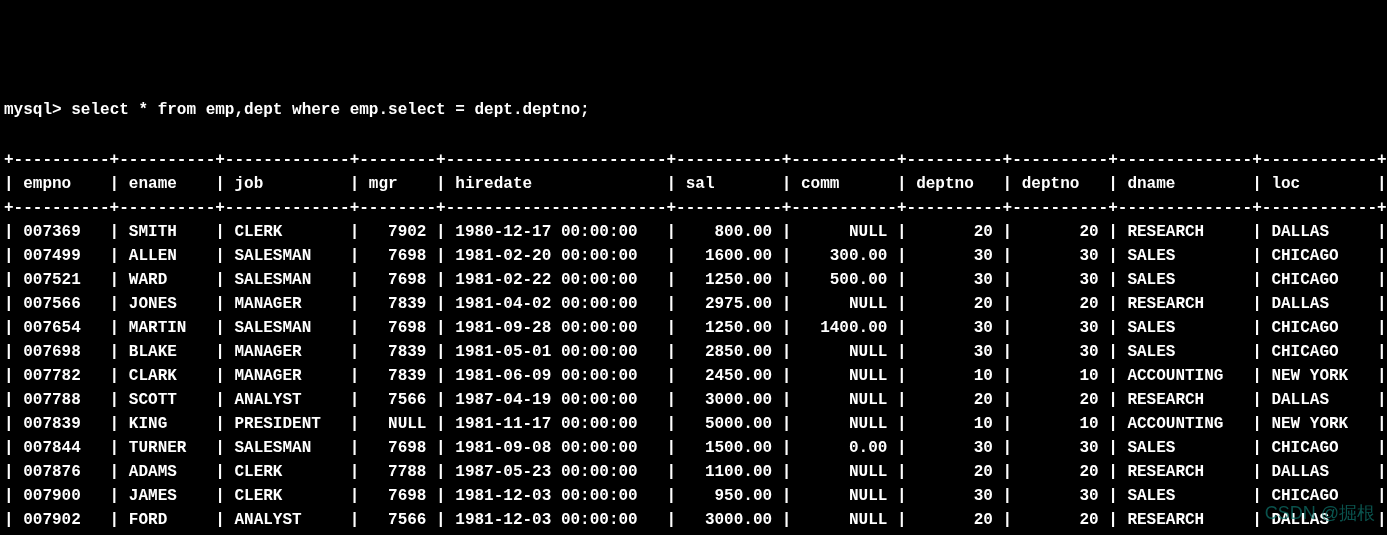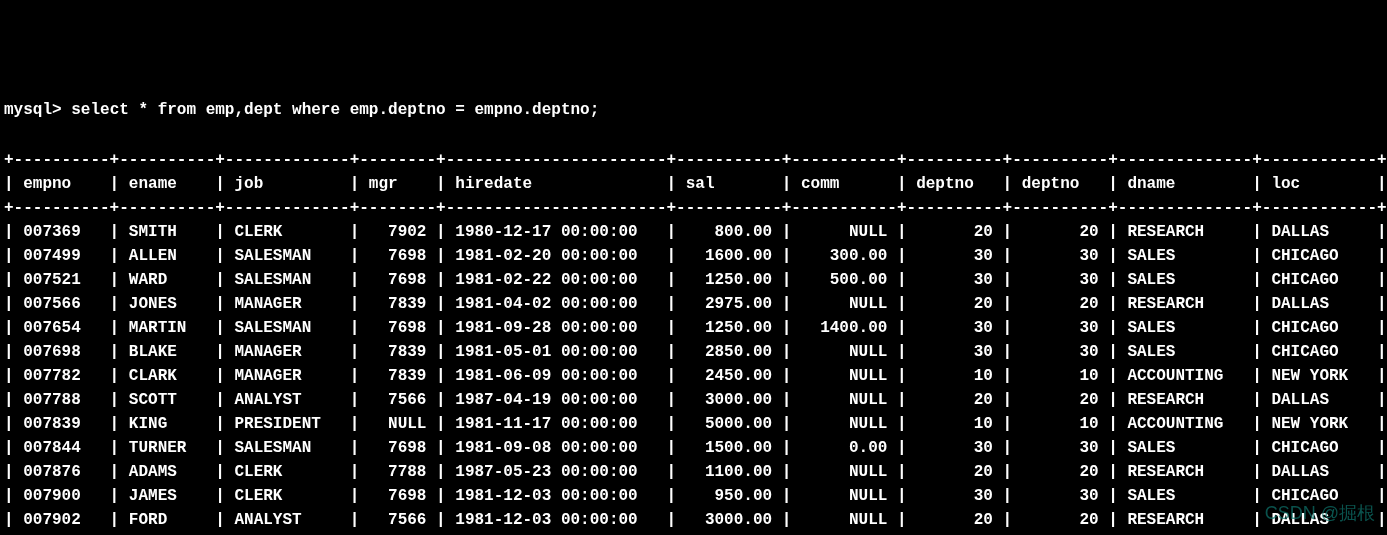--- a/index.html
+++ b/index.html
@@ -36,21 +36,21 @@
       font-size: 18px;
       font-weight: normal;
       opacity: 0.7;
     }
   </style>
 </head>
 <body>
 
 
 
-<div class="prompt-line"><span>mysql&gt; </span><span>select * from emp,dept where emp.deptno = empno.deptno;</span></div>
+<div class="prompt-line"><span>mysql&gt; </span><span>select * from emp,dept where emp.select = dept.deptno;</span></div>
 <div class="output" id="table-output">+----------+----------+-------------+--------+-----------------------+-----------+-----------+----------+----------+--------------+------------+
 | empno    | ename    | job         | mgr    | hiredate              | sal       | comm      | deptno   | deptno   | dname        | loc        |
 +----------+----------+-------------+--------+-----------------------+-----------+-----------+----------+----------+--------------+------------+
 | 007369   | SMITH    | CLERK       |   7902 | 1980-12-17 00:00:00   |    800.00 |      NULL |       20 |       20 | RESEARCH     | DALLAS     |
 | 007499   | ALLEN    | SALESMAN    |   7698 | 1981-02-20 00:00:00   |   1600.00 |    300.00 |       30 |       30 | SALES        | CHICAGO    |
 | 007521   | WARD     | SALESMAN    |   7698 | 1981-02-22 00:00:00   |   1250.00 |    500.00 |       30 |       30 | SALES        | CHICAGO    |
 | 007566   | JONES    | MANAGER     |   7839 | 1981-04-02 00:00:00   |   2975.00 |      NULL |       20 |       20 | RESEARCH     | DALLAS     |
 | 007654   | MARTIN   | SALESMAN    |   7698 | 1981-09-28 00:00:00   |   1250.00 |   1400.00 |       30 |       30 | SALES        | CHICAGO    |
 | 007698   | BLAKE    | MANAGER     |   7839 | 1981-05-01 00:00:00   |   2850.00 |      NULL |       30 |       30 | SALES        | CHICAGO    |
 | 007782   | CLARK    | MANAGER     |   7839 | 1981-06-09 00:00:00   |   2450.00 |      NULL |       10 |       10 | ACCOUNTING   | NEW YORK   |

